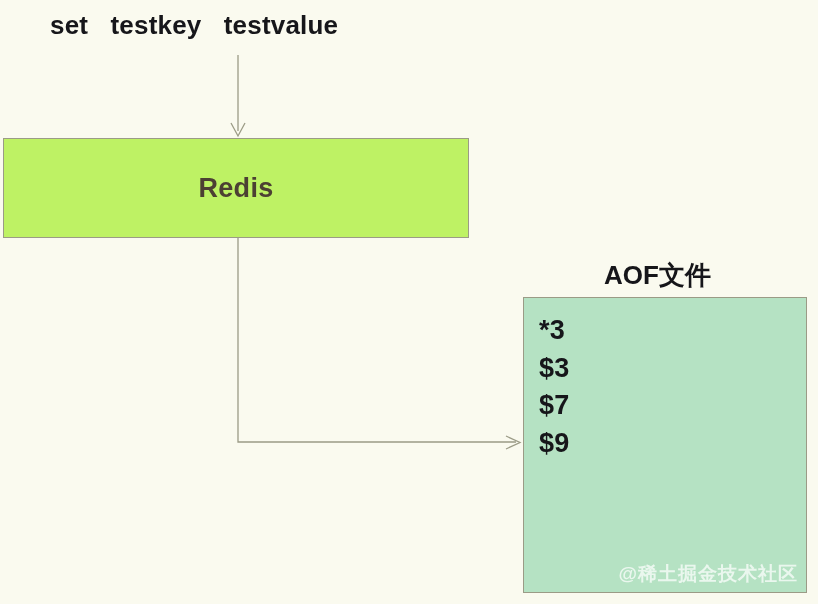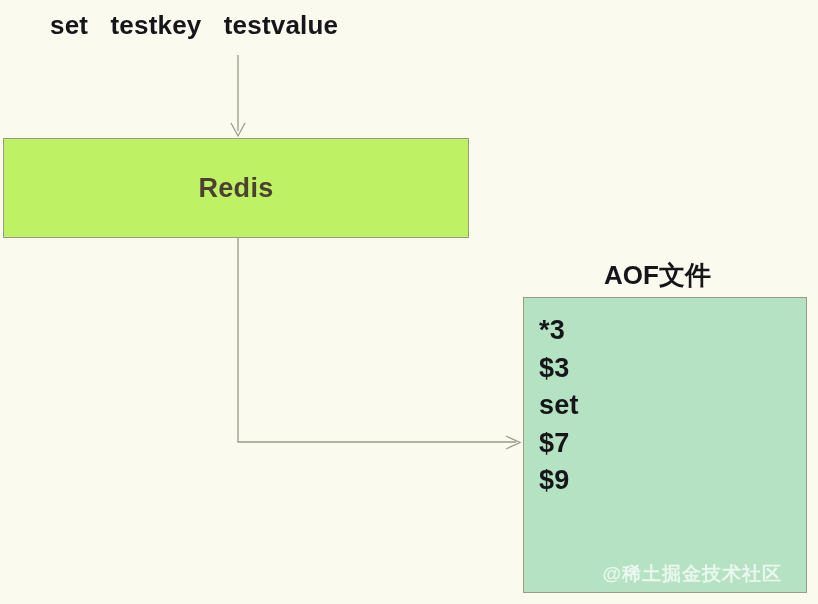--- a/index.html
+++ b/index.html
@@ -82,21 +82,21 @@
   }
   .aof-line {
     font-size: 27px;
     line-height: 37.5px;
     color: #16161a;
     white-space: pre;
     letter-spacing: 0.2px;
   }
   #watermark {
     position: absolute;
-    right: 24px;
+    right: 8px;
     bottom: 5px;
     font-size: 19px;
     color: rgba(255, 255, 255, 0.72);
     letter-spacing: 1px;
     white-space: nowrap;
   }
 </style>
 </head>
 <body>
 
@@ -118,20 +118,19 @@
   <div class="node-box" id="redis-box">
     <span id="redis-label">Redis</span>
   </div>
 
   <div id="aof-label">AOF文件</div>
 
   <div class="node-box" id="aof-box">
     <div id="aof-lines">
       <div class="aof-line">*3</div>
       <div class="aof-line">$3</div>
-      <div class="aof-line">set</div>
       <div class="aof-line">$7</div>
       <div class="aof-line">$9</div>
     </div>
     <div id="watermark">@稀土掘金技术社区</div>
   </div>
 
 </div>
 
 </body></html>

